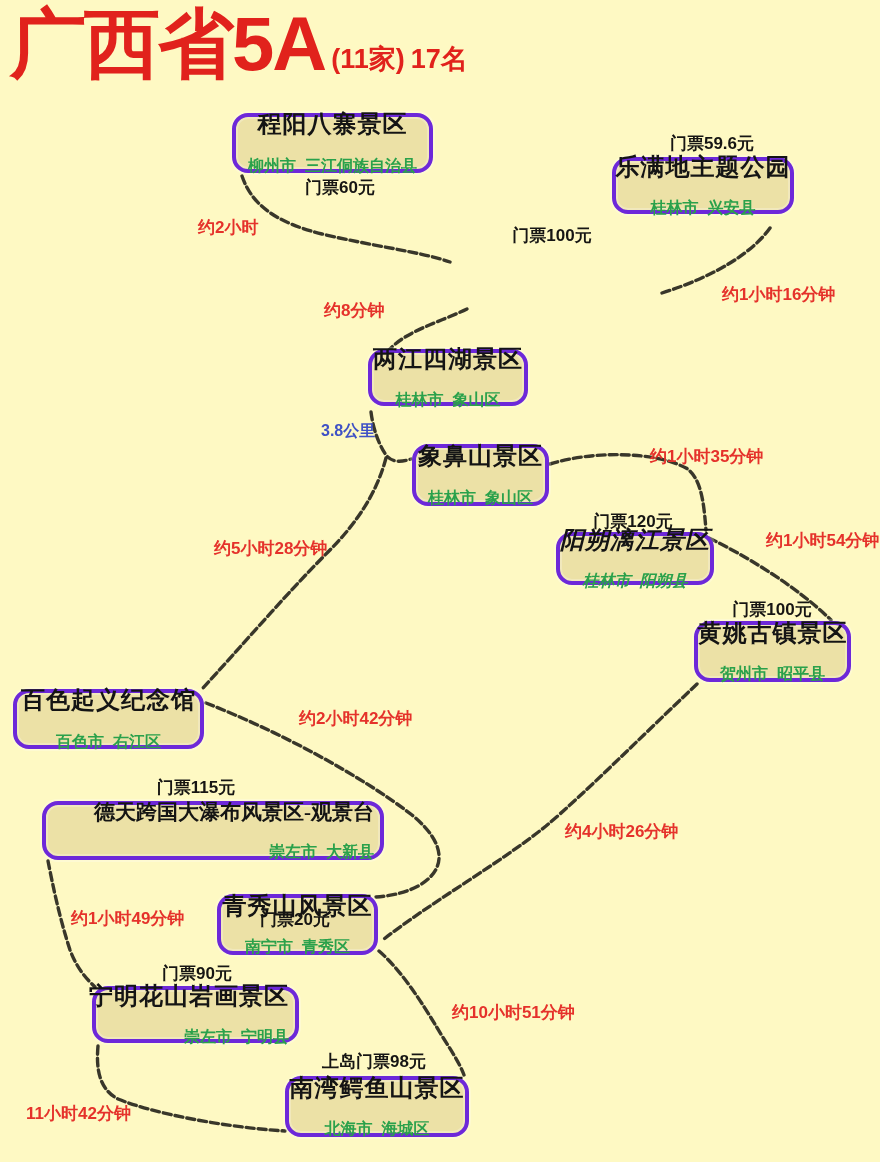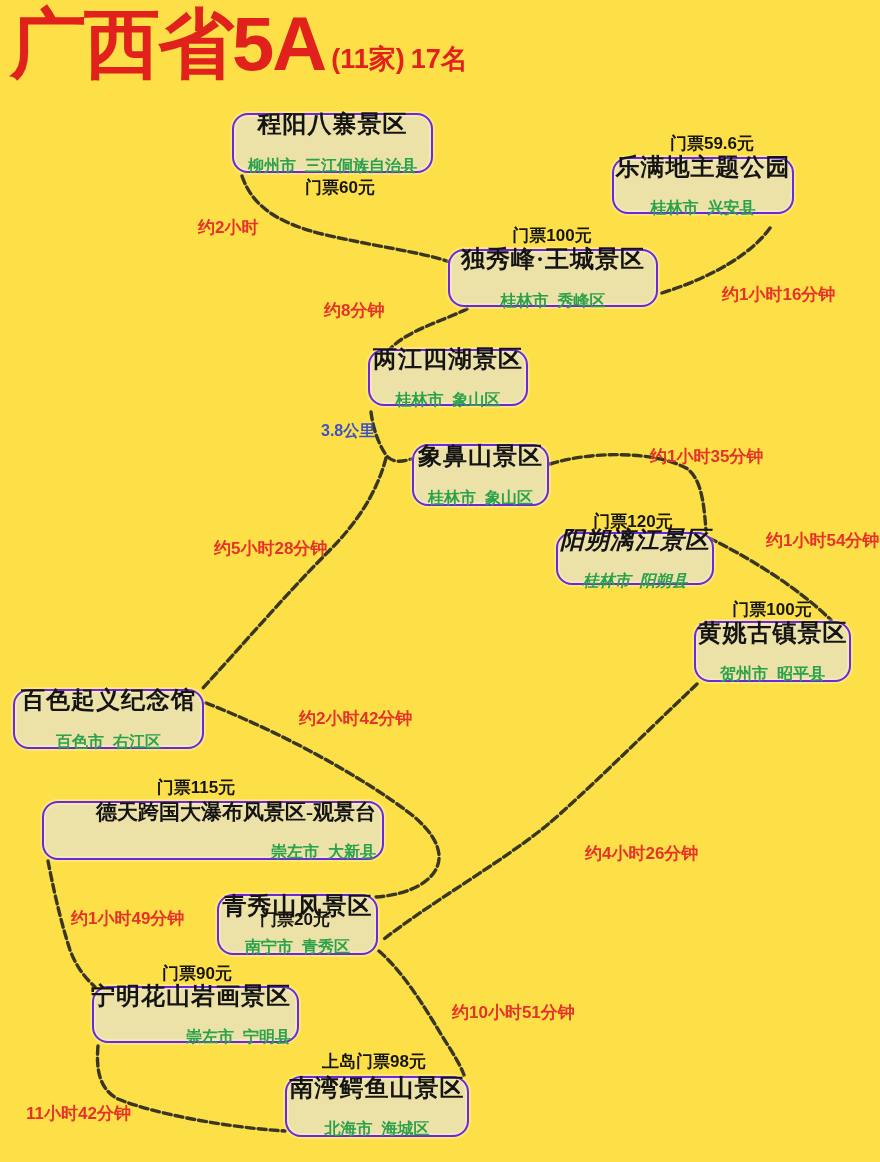--- a/index.html
+++ b/index.html
@@ -1,35 +1,35 @@
 <!DOCTYPE html>
 <html><head>
 <meta charset="utf-8">
 <style>
   html,body{margin:0;padding:0;background:#d8d0a0;}
   .stage{
     position:relative;width:880px;height:1162px;overflow:hidden;
-    background:#fde047;
+    background:#fef9c3;
     font-family:"Liberation Sans", sans-serif;
   }
   svg.routes{position:absolute;left:0;top:0;width:880px;height:1162px;}
   svg.routes path{fill:none;stroke:#2e2c22;stroke-width:3.4;stroke-linecap:round;stroke-dasharray:8 4;opacity:.95;}
 
   .page-title{
     position:absolute;left:10px;top:8px;display:flex;align-items:flex-end;
     white-space:nowrap;font-weight:900;letter-spacing:-2px;line-height:.95;
   }
   .t-big{font-size:76px;}
   .t-red{color:#e1221c;}
   .t-black{color:#141414;}
   .t-badge{font-size:27px;font-weight:800;color:#e1221c;letter-spacing:0;padding:0 0 8px 6px;}
 
   .box{
     position:absolute;box-sizing:border-box;
-    border:2px solid #6d28d9;border-radius:16px;background:#ece1a6;
+    border:4px solid #6d28d9;border-radius:16px;background:#ece1a6;
     display:flex;flex-direction:column;align-items:center;justify-content:center;
     text-align:center;padding:3px 6px;
     box-shadow:0 0 0 2px rgba(255,255,255,.25), inset 0 0 0 2px rgba(255,255,255,.25);
   }
   .name{
     font-family:"Liberation Serif","DejaVu Serif",serif;
     font-weight:700;color:#141414;font-size:24px;letter-spacing:1px;
     line-height:1.05;white-space:nowrap;
   }
   .name-sm{font-size:21px;letter-spacing:0;}
@@ -77,24 +77,20 @@
   </div>
 
   <div class="box" style="left:232px;top:113px;width:201px;height:60px;">
     <div class="name">程阳八寨景区</div>
     <div class="loc">柳州市  三江侗族自治县</div>
   </div>
   <div class="box" style="left:612px;top:157px;width:182px;height:57px;">
     <div class="name">乐满地主题公园</div>
     <div class="loc">桂林市  兴安县</div>
   </div>
-  <div class="box" style="left:448px;top:249px;width:210px;height:58px;">
-    <div class="name">独秀峰·王城景区</div>
-    <div class="loc">桂林市  秀峰区</div>
-  </div>
   <div class="box" style="left:368px;top:349px;width:160px;height:57px;">
     <div class="name">两江四湖景区</div>
     <div class="loc">桂林市  象山区</div>
   </div>
   <div class="box" style="left:412px;top:444px;width:137px;height:62px;">
     <div class="name">象鼻山景区</div>
     <div class="loc">桂林市  象山区</div>
   </div>
   <div class="box" style="left:556px;top:532px;width:158px;height:53px;font-style:italic;">
     <div class="name">阳朔漓江景区</div>
@@ -135,20 +131,20 @@
   <span class="price" style="left:197px;top:965px;">门票90元</span>
   <span class="price" style="left:374px;top:1053px;">上岛门票98元</span>
 
   <span class="time" style="left:198px;top:219px;">约2小时</span>
   <span class="time" style="left:324px;top:302px;">约8分钟</span>
   <span class="time" style="left:722px;top:286px;">约1小时16分钟</span>
   <span class="time" style="left:650px;top:448px;">约1小时35分钟</span>
   <span class="time" style="left:214px;top:540px;">约5小时28分钟</span>
   <span class="time" style="left:766px;top:532px;">约1小时54分钟</span>
   <span class="time" style="left:299px;top:710px;">约2小时42分钟</span>
-  <span class="time" style="left:585px;top:823px;margin-top:22px;">约4小时26分钟</span>
+  <span class="time" style="left:565px;top:823px;">约4小时26分钟</span>
   <span class="time" style="left:71px;top:910px;">约1小时49分钟</span>
   <span class="time" style="left:452px;top:1004px;">约10小时51分钟</span>
   <span class="time" style="left:26px;top:1105px;">11小时42分钟</span>
 
   <span class="dist" style="left:321px;top:423px;">3.8公里</span>
 
 </div>
 
 </body></html>

